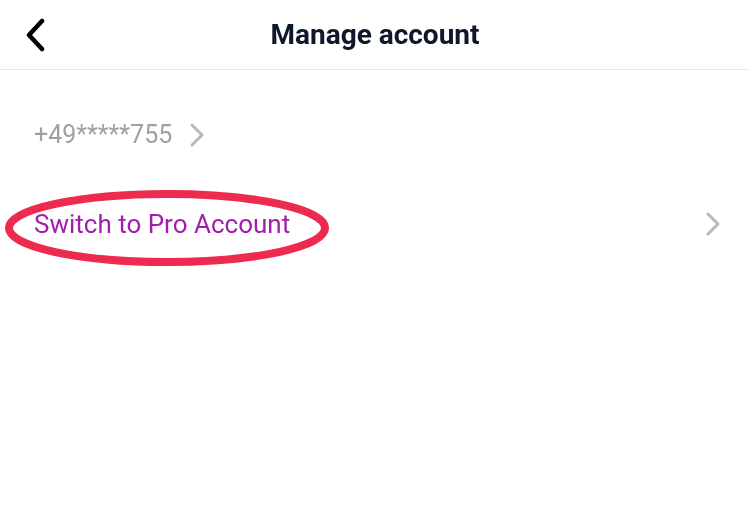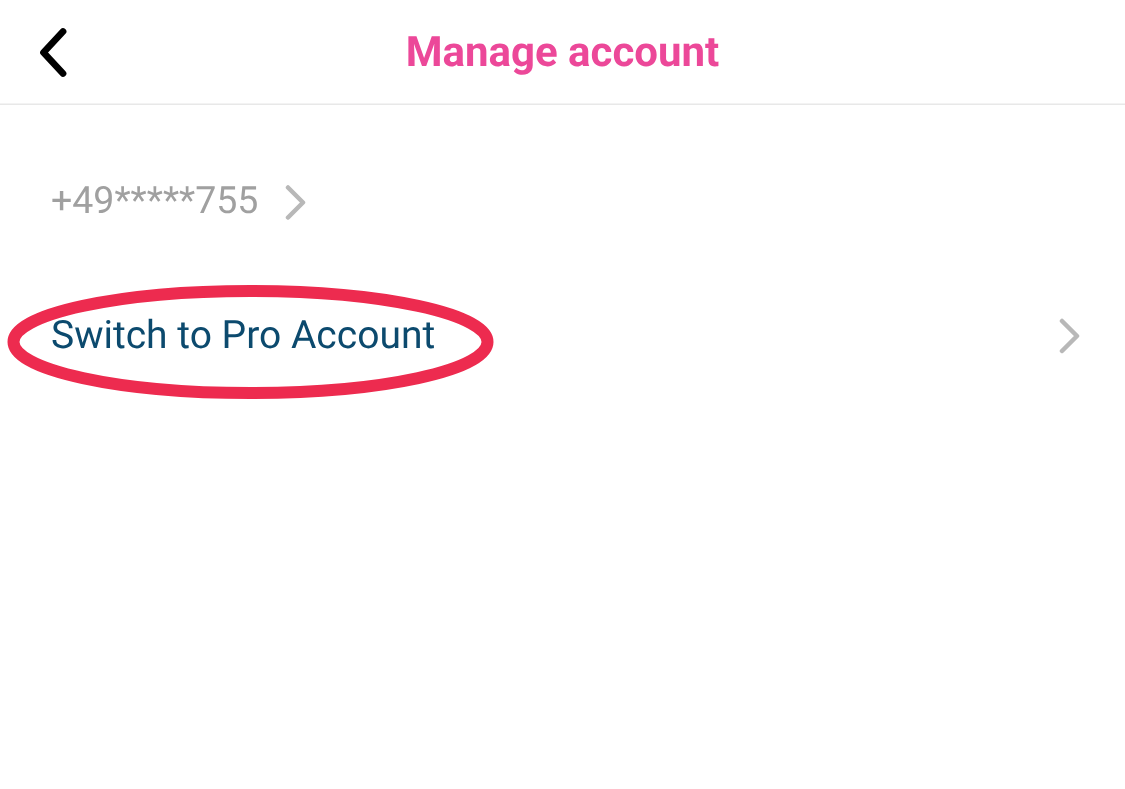--- a/index.html
+++ b/index.html
@@ -28,21 +28,21 @@
       display: flex;
       align-items: center;
       justify-content: center;
       cursor: pointer;
     }
     .header-title {
       flex: 1;
       text-align: center;
       font-size: 28px;
       font-weight: 700;
-      color: #ec4899;
+      color: #0f172a;
     }
     .settings-list {
       padding-top: 20px;
     }
     .settings-row {
       display: flex;
       align-items: center;
       padding: 30px 30px 30px 34px;
       cursor: pointer;
       position: relative;
@@ -58,21 +58,21 @@
       margin-right: 18px;
     }
     .chevron-right {
       display: flex;
       align-items: center;
     }
     .pro-row {
       position: relative;
     }
     .pro-label {
-      color: #0c4a6e;
+      color: #a21caf;
       font-size: 26px;
       flex: 1;
       position: relative;
       z-index: 2;
     }
     .annotation-ellipse {
       position: absolute;
       left: 2px;
       top: 8px;
       width: 330px;

